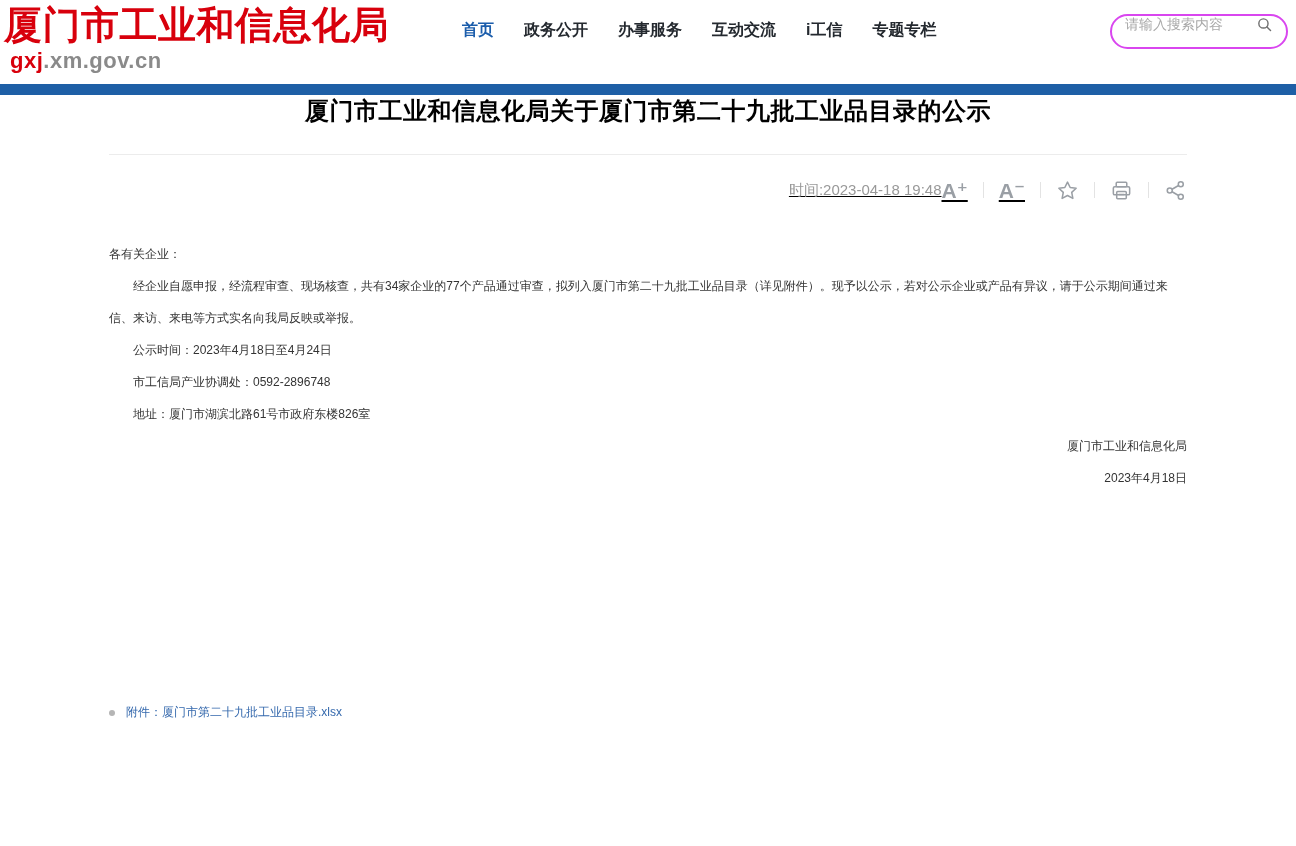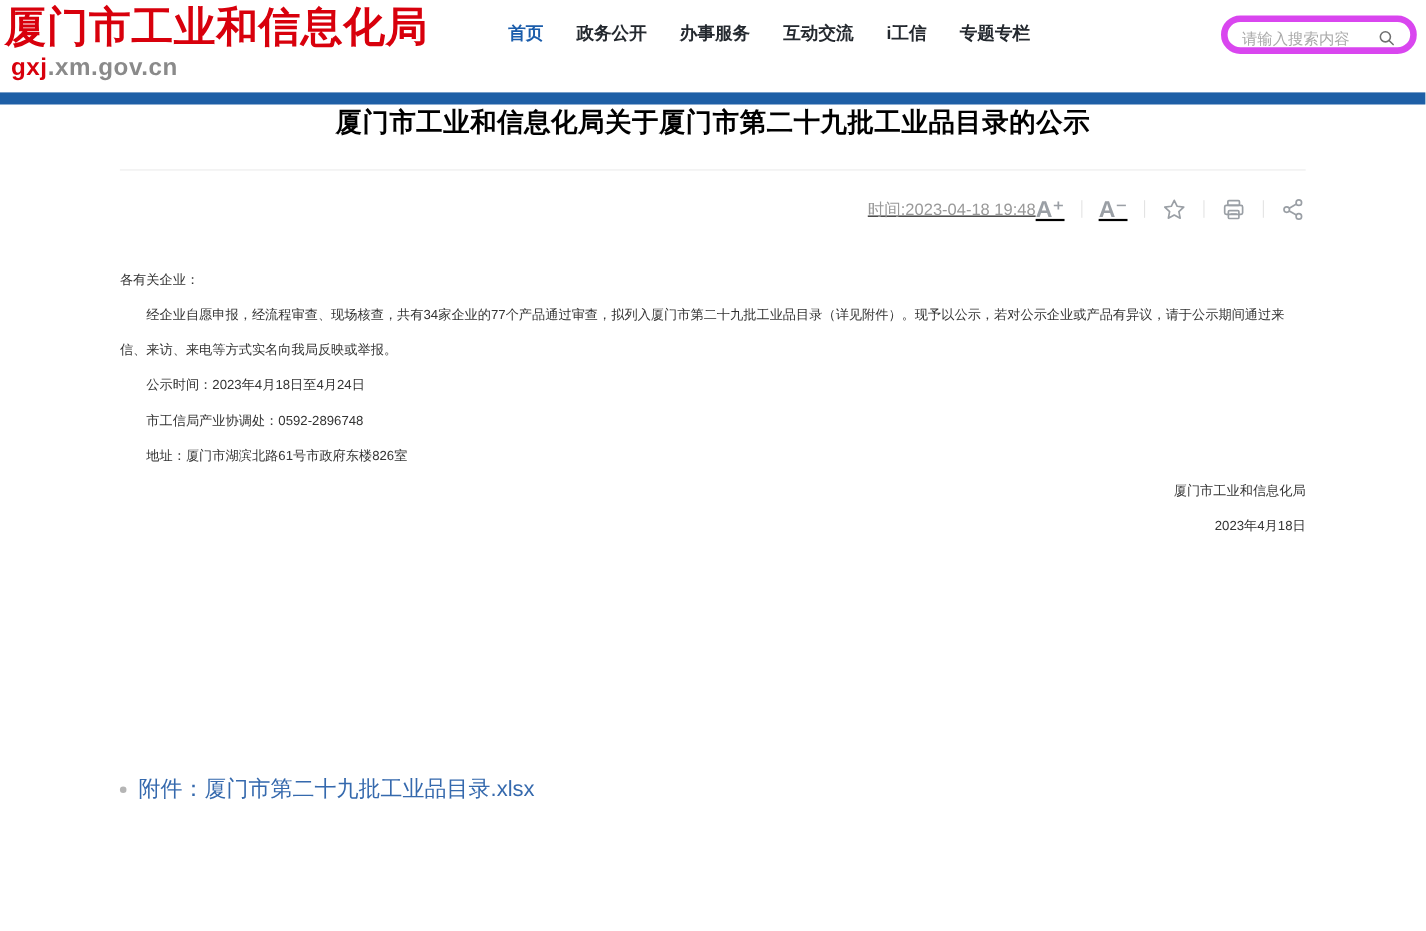--- a/index.html
+++ b/index.html
@@ -50,24 +50,24 @@
     cursor: pointer;
     white-space: nowrap;
   }
   .nav-item.active { color: #1b5dab; }
 
   .search-box {
     margin-left: auto;
     margin-top: 10px;
     width: 178px;
     height: 35px;
-    border: 6px solid #d946ef;
+    border: 2px solid #d946ef;
     border-radius: 18px;
     display: flex;
-    align-items: flex-end;
+    align-items: flex-start;
     padding: 0 13px;
     background: #fff;
   }
   .search-box input {
     border: none;
     outline: none;
     flex: 1;
     min-width: 0;
     font-size: 14px;
     color: #666;
@@ -133,21 +133,21 @@
     gap: 10px;
     font-size: 19px;
     font-weight: bold;
     color: #1a1a1a;
   }
   .download-icon { width: 22px; height: 22px; stroke: #1a1a1a; fill: none; }
   .attach-item {
     margin-top: 30px;
     display: flex;
     align-items: center;
-    font-size: 20px;
+    font-size: 12px;
   }
   .bullet {
     width: 6px;
     height: 6px;
     border-radius: 50%;
     background: #b5b5b5;
     margin-right: 11px;
     flex: 0 0 auto;
   }
   .attach-link { color: #3569ad; text-decoration: none; cursor: pointer; }

